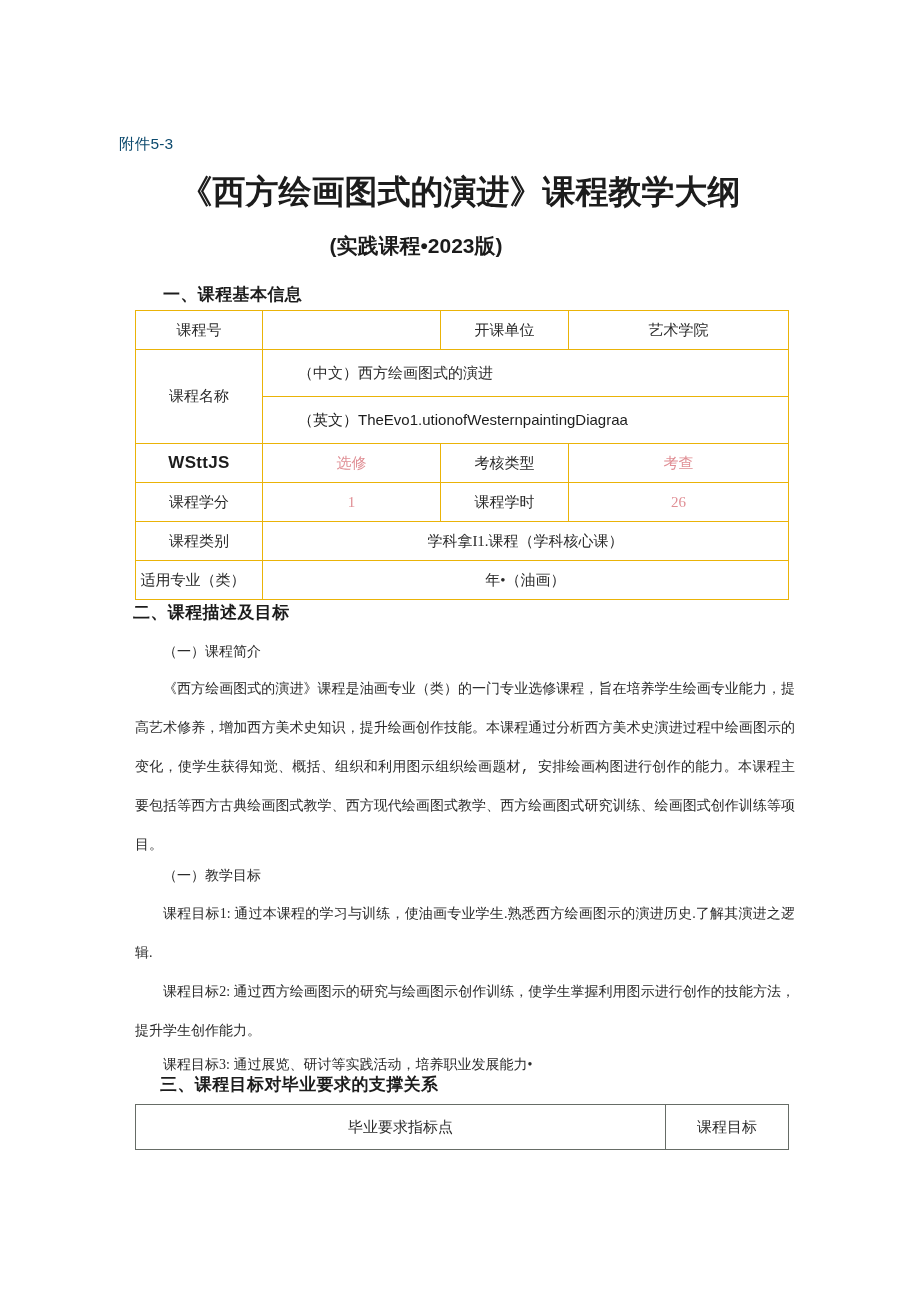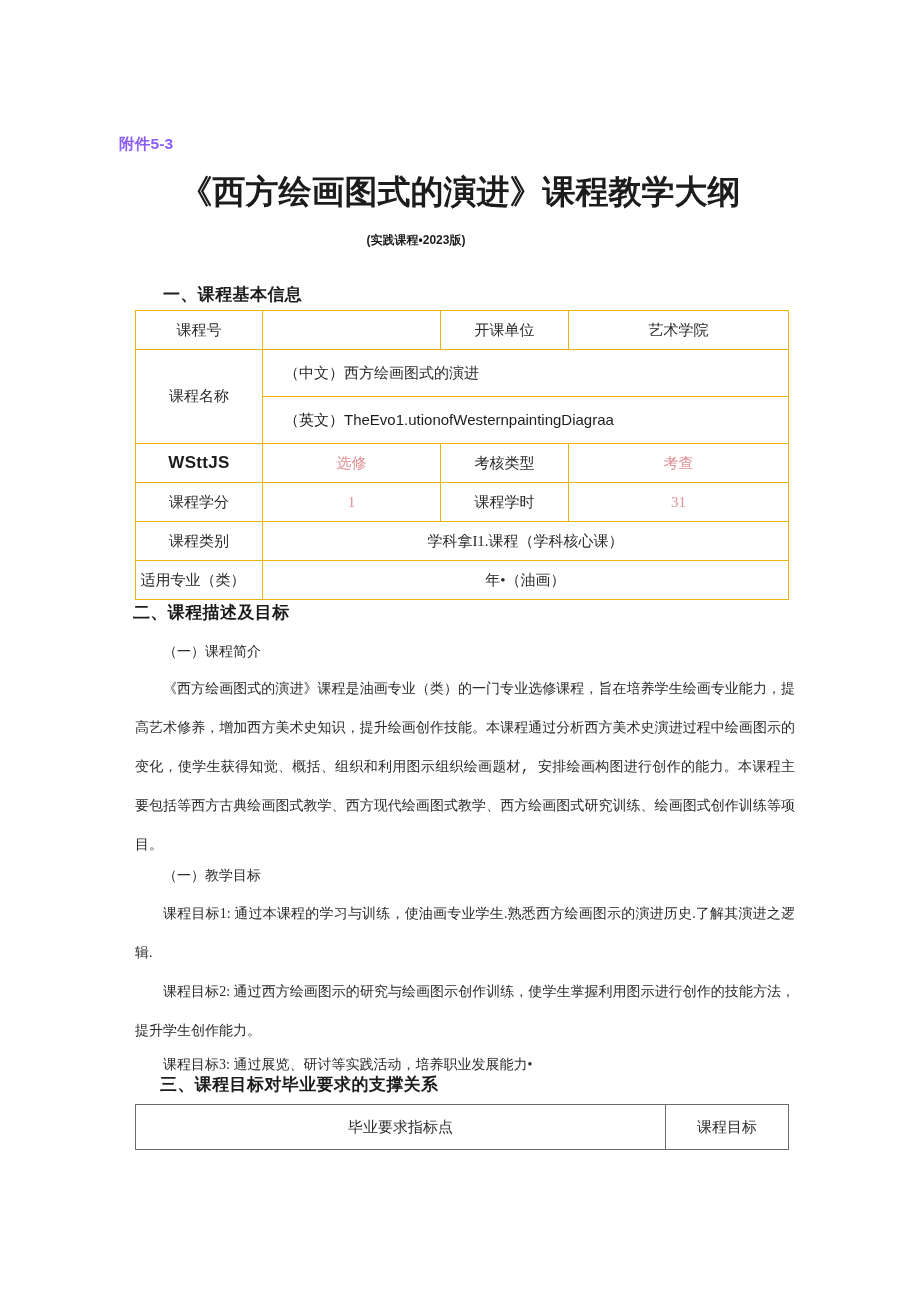--- a/index.html
+++ b/index.html
@@ -24,24 +24,23 @@
     background: #ffffff;
   }
 
   
   .attach-label {
     position: absolute;
     left: 119px;
     top: 134px;
     font-family: "Liberation Sans", "DejaVu Sans", sans-serif;
     font-size: 15.5px;
-    color: #8b5cf6;
+    color: #0c4a6e;
     letter-spacing: .2px;
     white-space: nowrap;
-    font-weight: bold;
   }
 
   
   .doc-title {
     position: absolute;
     left: 0; top: 170px;
     width: 920px;
     text-align: center;
     font-family: "Liberation Sans", "DejaVu Sans", sans-serif;
     font-weight: bold;
@@ -49,21 +48,21 @@
     letter-spacing: 0px;
     color: #1c1c1c;
   }
   .doc-subtitle {
     position: absolute;
     left: 0; top: 232px;
     width: 832px;
     text-align: center;
     font-family: "Liberation Sans", "DejaVu Sans", sans-serif;
     font-weight: bold;
-    font-size: 12px;
+    font-size: 21px;
     color: #1c1c1c;
   }
 
   
   .section-heading {
     position: absolute;
     font-family: "Liberation Sans", "DejaVu Sans", sans-serif;
     font-weight: bold;
     font-size: 17px;
     color: #1c1c1c;
@@ -89,21 +88,21 @@
   .info-table td {
     border: 1px solid #eab308;
     text-align: center;
     vertical-align: middle;
     padding: 0 4px;
     height: 38px;
     background: #ffffff;
   }
   .info-table td.left-align {
     text-align: left;
-    padding-left: 21px;
+    padding-left: 35px;
   }
   .red-val {
     color: #e08f95;
   }
   .cell-sans-bold {
     font-family: "Liberation Sans", "DejaVu Sans", sans-serif;
     font-weight: bold;
     font-size: 17px;
     color: #1c1c1c;
     letter-spacing: .3px;
@@ -198,21 +197,21 @@
       <tr>
         <td class="cell-sans-bold">WSttJS</td>
         <td class="red-val">选修</td>
         <td>考核类型</td>
         <td class="red-val">考查</td>
       </tr>
       <tr>
         <td>课程学分</td>
         <td class="red-val">1</td>
         <td>课程学时</td>
-        <td class="red-val">31</td>
+        <td class="red-val">26</td>
       </tr>
       <tr>
         <td>课程类别</td>
         <td colspan="3">学科拿I1.课程（学科核心课）</td>
       </tr>
       <tr>
         <td><span class="overflow-label">适用专业（类）</span></td>
         <td colspan="3">年•（油画）</td>
       </tr>
     </tbody>

